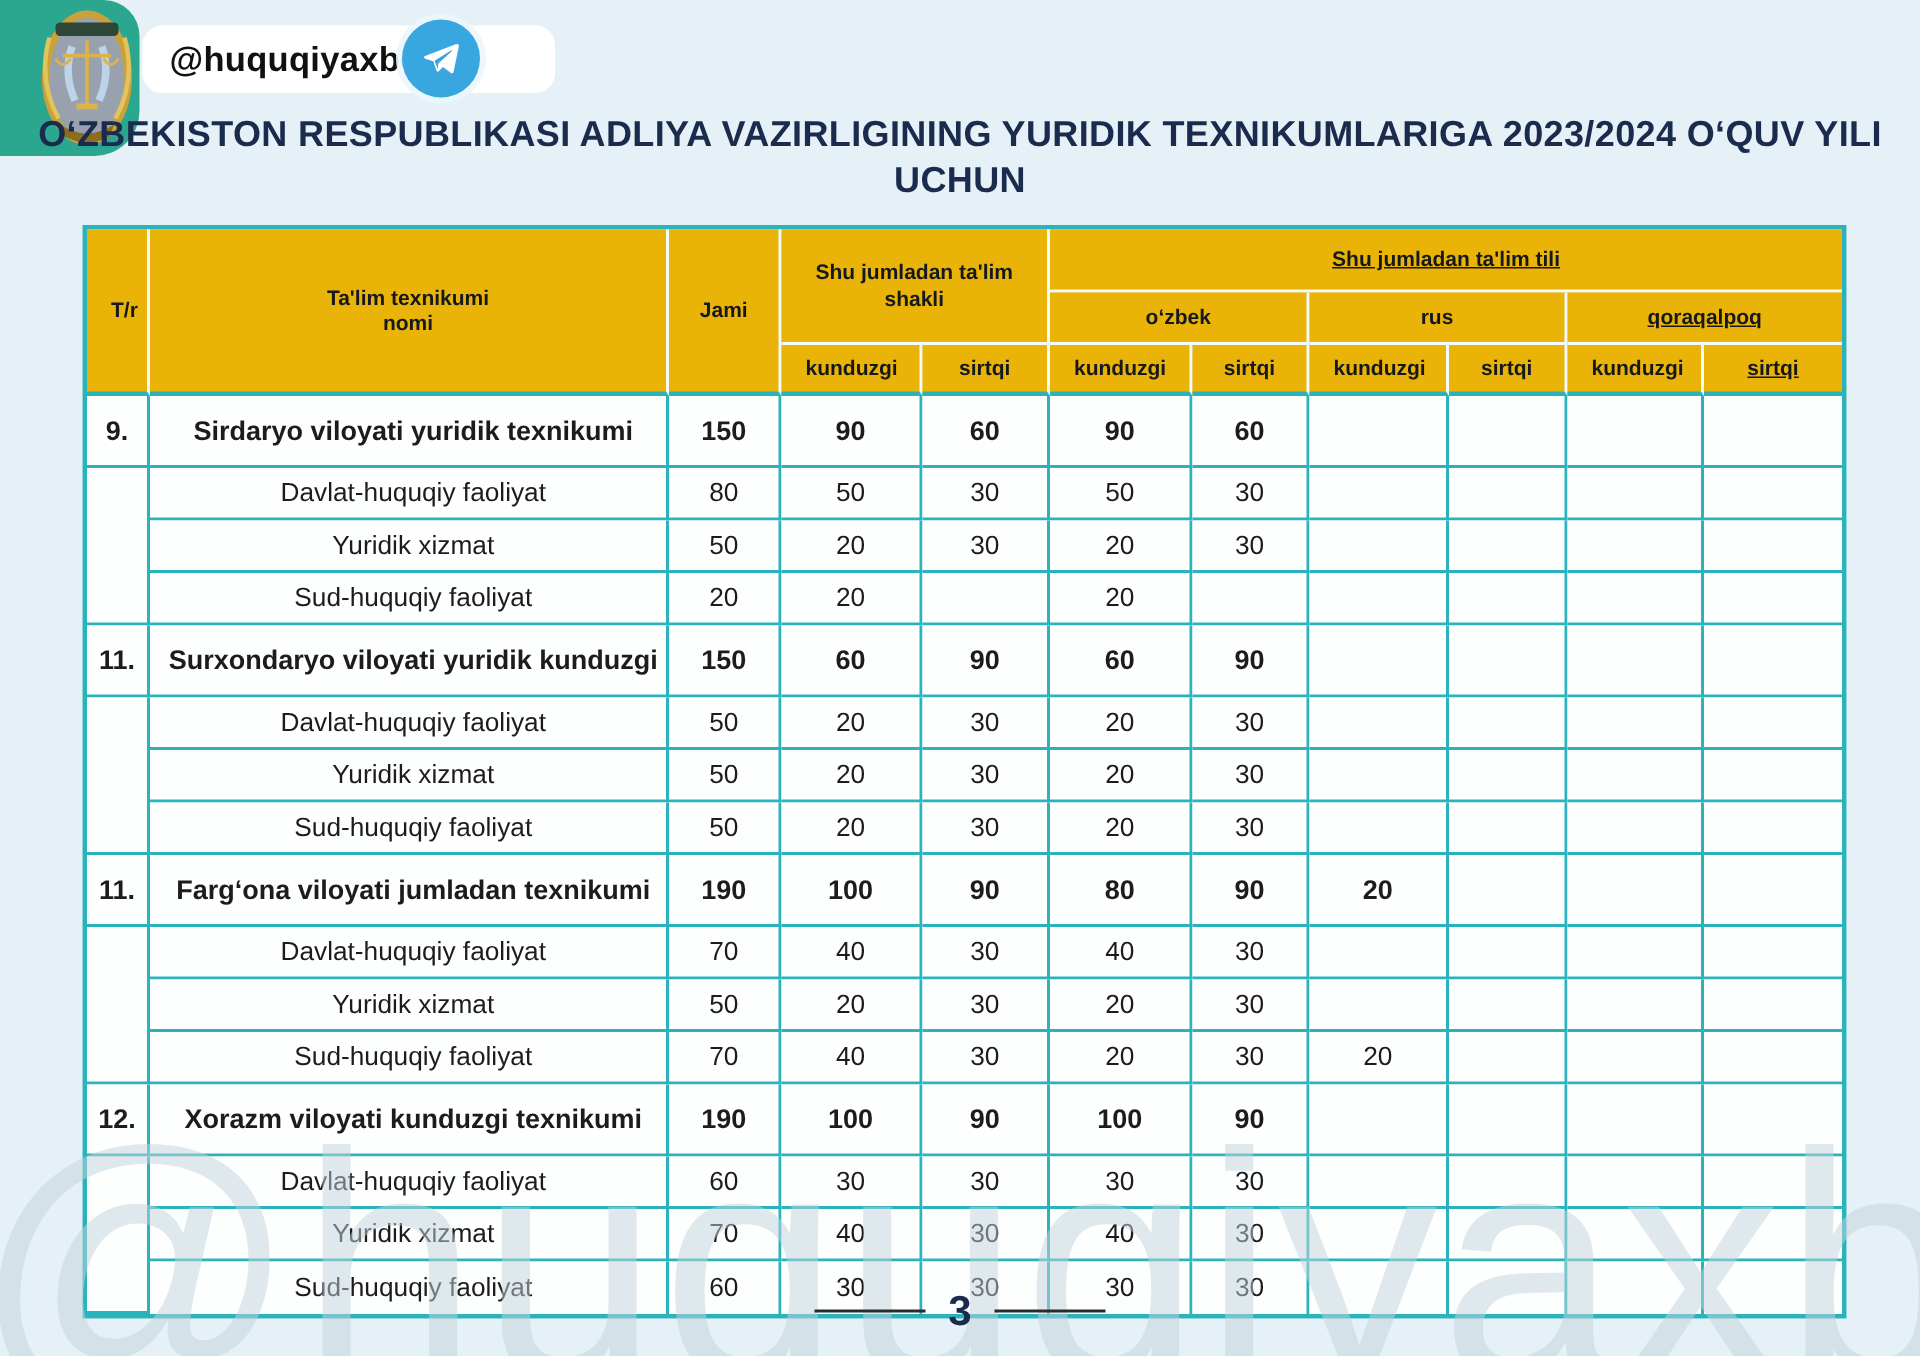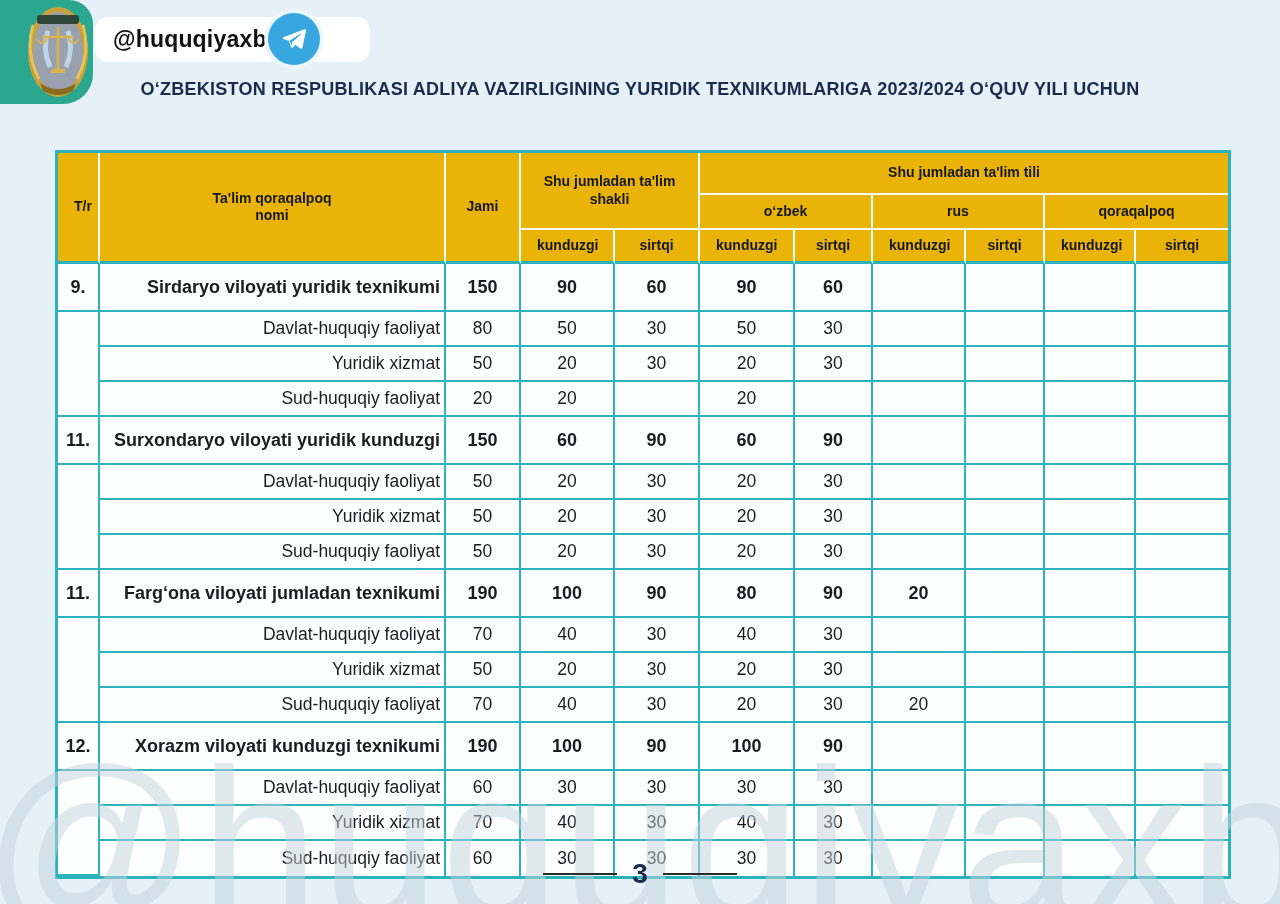--- a/index.html
+++ b/index.html
@@ -26,46 +26,46 @@
   .tg-circle {
     position:absolute; left:268px; top:13px; width:52px; height:52px;
     background:#38a7e0; border-radius:50%;
     box-shadow:0 0 0 4px rgba(235,246,252,.9);
     display:flex; align-items:center; justify-content:center;
   }
   
   .title-wrap {
     position:absolute; left:0; top:74px; width:100%;
     text-align:center; color:#1a2b4d;
-    font-weight:700; font-size:18px; letter-spacing:.25px;
+    font-weight:700; font-size:24px; letter-spacing:.25px;
   }
   .title-wrap .line { line-height:31px; }
   
   .table-wrap { position:absolute; left:55px; top:150px; width:1170px; z-index:1; }
   table {
     width:1170px; table-layout:fixed; border-collapse:separate; border-spacing:0;
     border:3px solid #2ab3bd; background:#ffffff;
   }
   th {
     background:#eab308; color:#15191d; font-weight:700; font-size:14px;
     border-right:2px solid #f4fbfc; border-bottom:2px solid #f4fbfc;
     text-align:center; vertical-align:middle; padding:3px 16px;
     white-space:pre-line; line-height:1.25;
   }
-  th.nr { border-right:none; }
+  th.nr { border-right:none;text-decoration:underline; }
   th.hb { border-bottom:3px solid #2ab3bd; }
   td {
     background:#fdfefe; font-size:17.5px;
     border-right:2px solid #2ab3bd; border-bottom:2px solid #2ab3bd;
     text-align:center; vertical-align:middle; padding:2px 4px;
     height:35px;
   }
   td:last-child { border-right:none; }
   tbody tr:last-child td { border-bottom:none; }
-  td.name { text-align:right; padding-left:11px; }
+  td.name { text-align:center; padding-left:11px; }
   tr.main-row td { font-weight:700; font-size:18px; height:48px; }
   tr.hr-a { height:42px; } tr.hr-b { height:35px; } tr.hr-c { height:34px;margin-top:32px; }
   
   .watermark {
     position:absolute; left:-18px; top:722px; z-index:2;
     font-size:213px; font-weight:400; letter-spacing:2px;
     color:#c3d3dc; opacity:.5; white-space:nowrap; pointer-events:none;
   }
   
   .footer {
@@ -119,21 +119,21 @@
       <col style="width:95px">
         <col style="width:78px">
       <col style="width:93px">
         <col style="width:79px">
       <col style="width:91px">
         <col style="width:92px">
     </colgroup>
     <thead>
       <tr class="hr-a">
         <th rowspan="3" class="hb">T/r</th>
-        <th rowspan="3" class="hb">Ta'lim qoraqalpoq
+        <th rowspan="3" class="hb">Ta'lim texnikumi
 nomi</th>
         <th rowspan="3" class="hb">Jami</th>
         <th colspan="2" rowspan="2">Shu jumladan ta'lim
 shakli</th>
         <th colspan="6" class="nr">Shu jumladan ta'lim tili</th>
       </tr>
       <tr class="hr-b">
         <th colspan="2">oʻzbek</th>
         <th colspan="2">rus</th>
         <th colspan="2" class="nr">qoraqalpoq</th>

